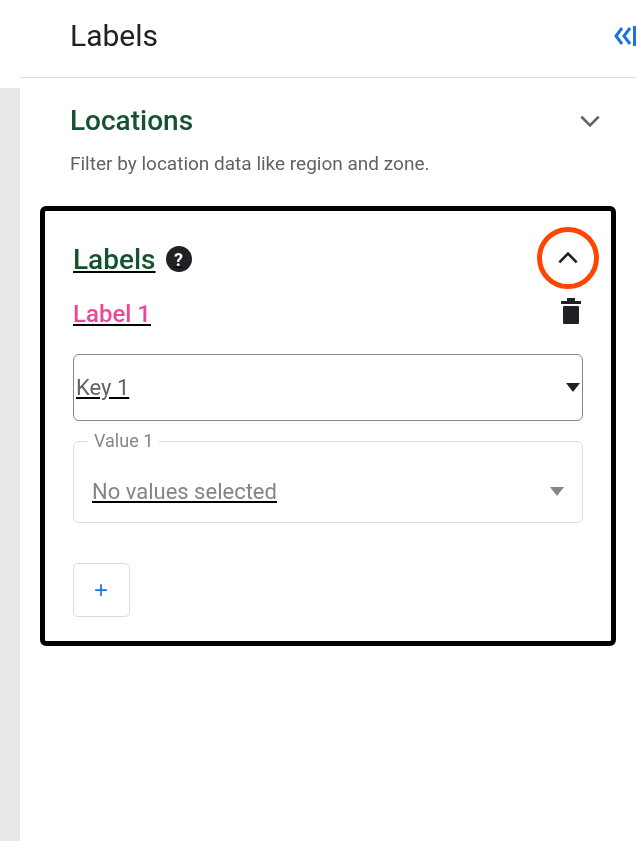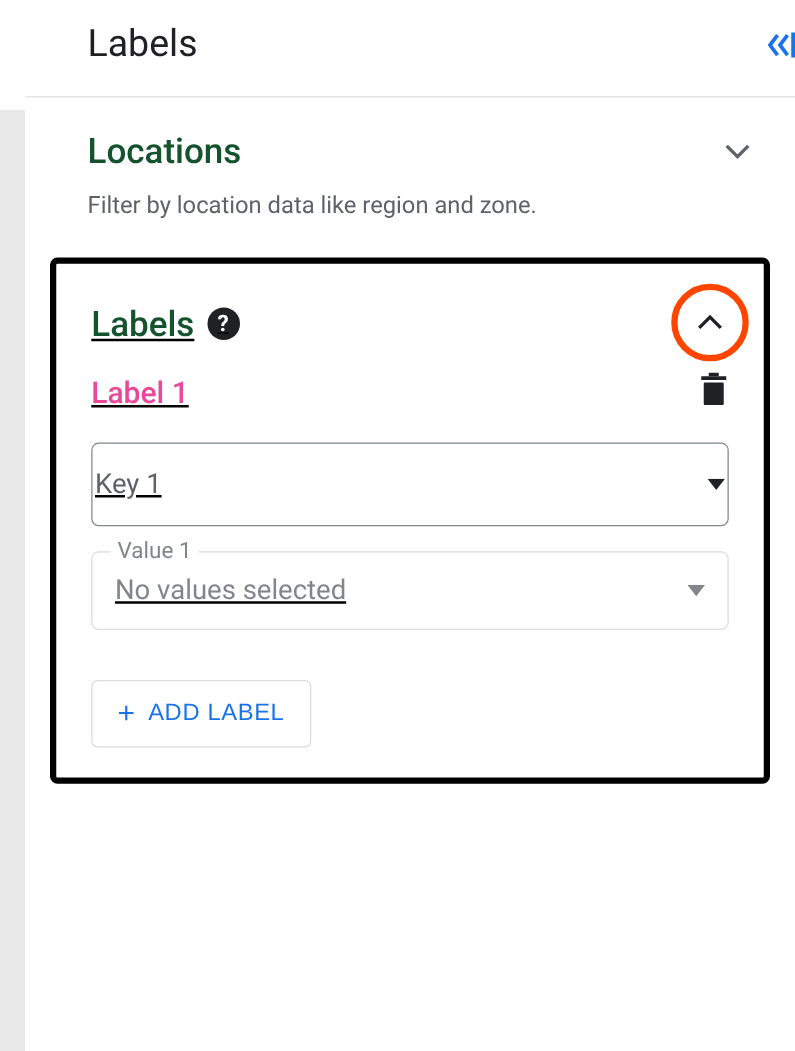--- a/index.html
+++ b/index.html
@@ -183,20 +183,21 @@
       background: #fff;
       padding: 0 6px;
       font-size: 18px;
       color: #80868b;
     }
     .select-value-content {
       display: flex;
       justify-content: space-between;
       align-items: center;
       padding-top: 6px;
+      margin-top: 19px;
     }
     .select-value-text {
       font-size: 22px;
       color: #80868b;
     }
     .dropdown-arrow-light svg {
       width: 14px;
       height: 10px;
     }
     .dropdown-arrow-light svg path {
@@ -295,17 +296,16 @@
           <div class="dropdown-arrow-light">
             <svg viewBox="0 0 14 10">
                 <path d="M0 0 L7 9 L14 0 Z"></path>
               </svg>
           </div>
         </div>
       </div>
 
       <button class="add-label-btn">
         <span class="plus-icon">+</span>
-        <span>ADD LABEL</span>
       </button>
     </div>
   </div>
 </div>
 
 </body></html>

